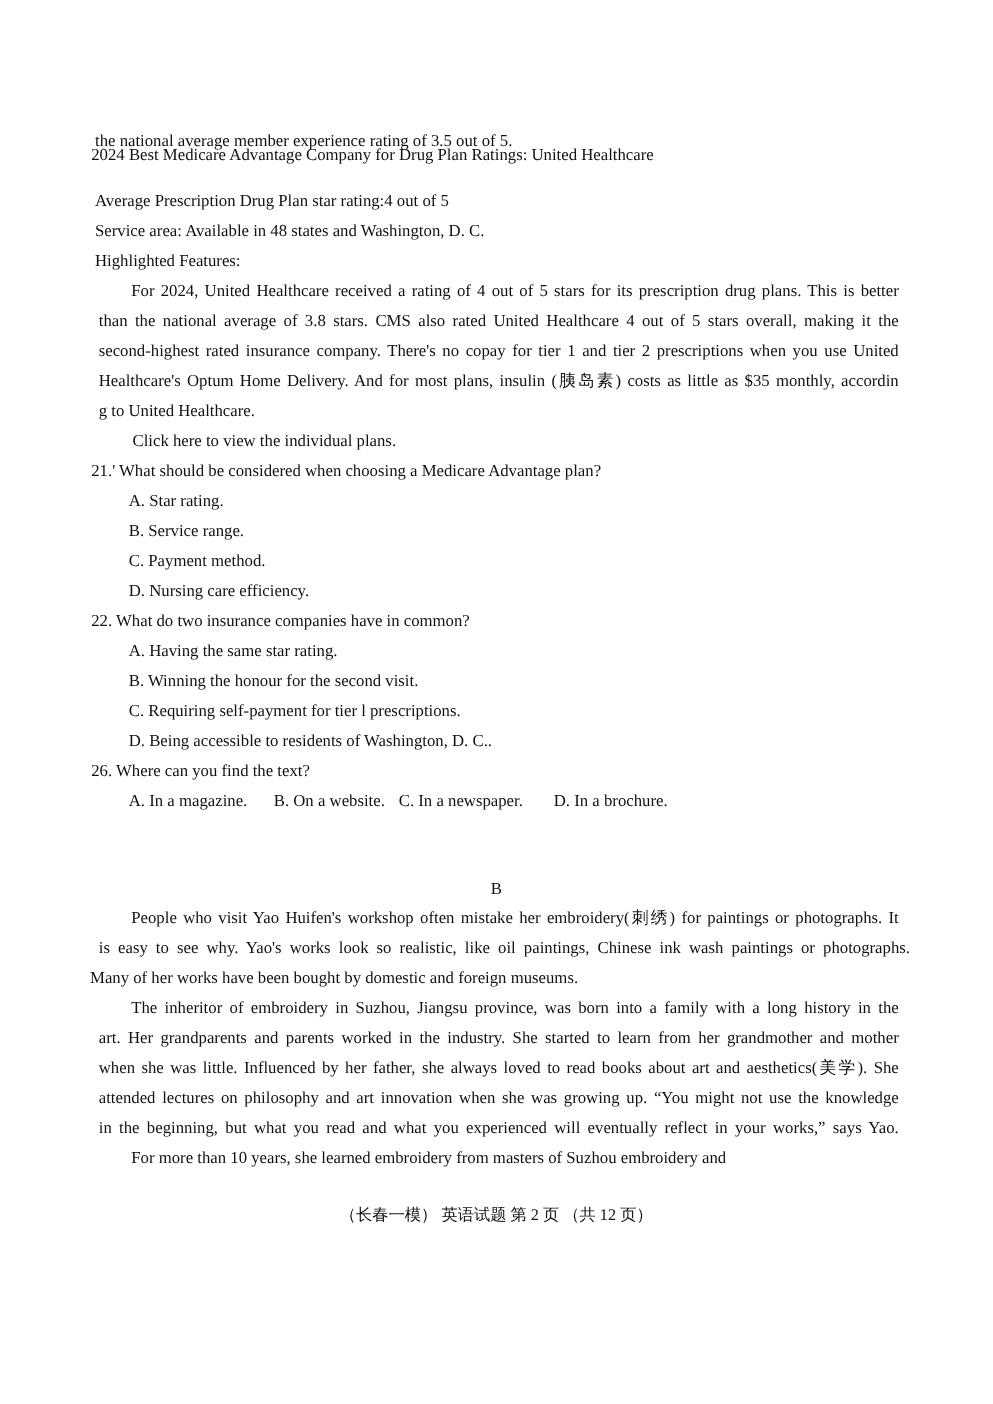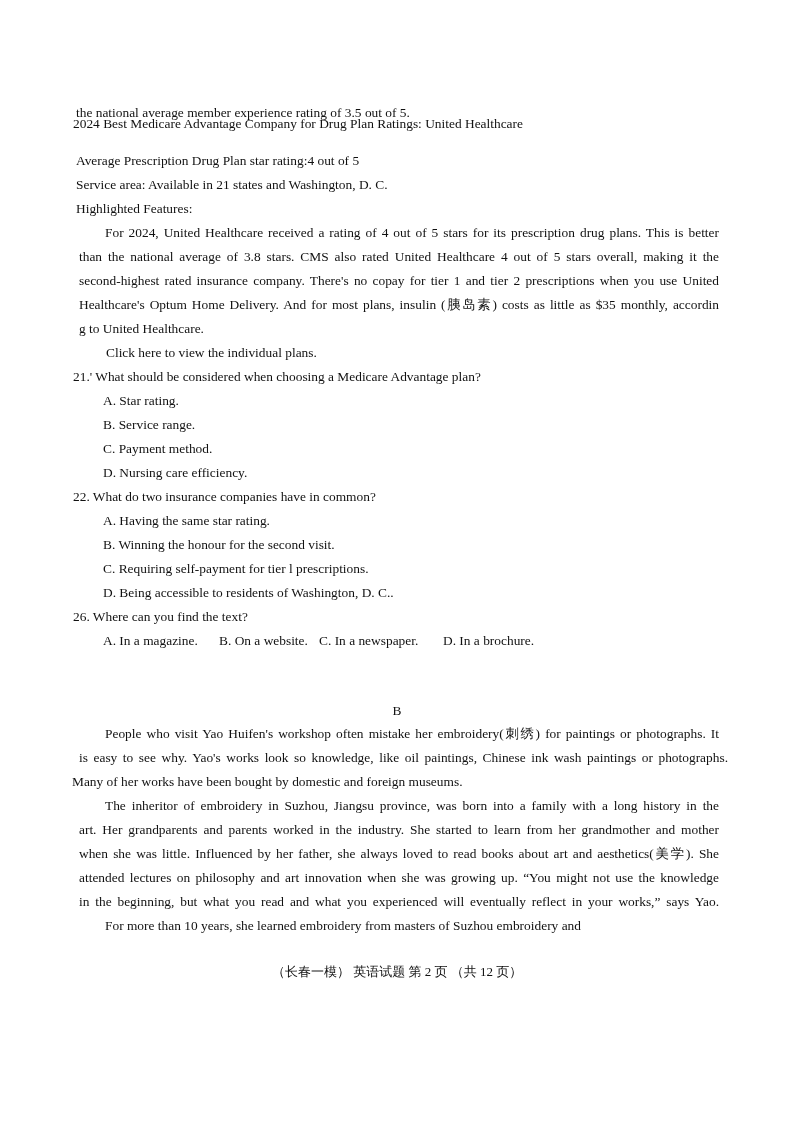--- a/index.html
+++ b/index.html
@@ -38,21 +38,21 @@
     .opt-row span {
       display: inline-block;
     }
   </style>
 </head>
 <body>
 
 <div class="line" style="left:76px; top:105px;">the national average member experience rating of 3.5 out of 5.</div>
 <div class="line" style="left:73px; top:116px;">2024 Best Medicare Advantage Company for Drug Plan Ratings: United Healthcare</div>
 <div class="line" style="left:76px; top:153px;">Average Prescription Drug Plan star rating:4 out of 5</div>
-<div class="line" style="left:76px; top:177px;">Service area: Available in 21 states and Washington, D. C.</div>
+<div class="line" style="left:76px; top:177px;">Service area: Available in 48 states and Washington, D. C.</div>
 <div class="line" style="left:76px; top:201px;">Highlighted Features:</div>
 
 <div class="just" style="left:105px; width:614px; top:225px;">For 2024, United Healthcare received a rating of 4 out of 5 stars for its prescription drug plans. This is better</div>
 <div class="just" style="left:79px; width:640px; top:249px;">than the national average of 3.8 stars. CMS also rated United Healthcare 4 out of 5 stars overall, making it the</div>
 <div class="just" style="left:79px; width:640px; top:273px;">second-highest rated insurance company. There's no copay for tier 1 and tier 2 prescriptions when you use United</div>
 <div class="just" style="left:79px; width:640px; top:297px;">Healthcare's Optum Home Delivery. And for most plans, insulin (胰岛素) costs as little as $35 monthly, accordin</div>
 <div class="line" style="left:79px; top:321px;">g to United Healthcare.</div>
 <div class="line" style="left:106px; top:345px;text-align:right;">Click here to view the individual plans.</div>
 
 <div class="line" style="left:73px; top:369px;">21.' What should be considered when choosing a Medicare Advantage plan?</div>
@@ -68,21 +68,21 @@
 <div class="line" style="left:103px; top:585px;">D. Being accessible to residents of Washington, D. C..</div>
 
 <div class="line" style="left:73px; top:609px;">26. Where can you find the text?</div>
 <div class="line opt-row" style="left:103px; top:633px;">
   <span style="width:116px;">A. In a magazine.</span><span style="width:100px;">B. On a website.</span><span style="width:124px;">C. In a newspaper.</span><span>D. In a brochure.</span>
 </div>
 
 <div class="center" style="top:703px;">B</div>
 
 <div class="just" style="left:105px; width:614px; top:726px;">People who visit Yao Huifen's workshop often mistake her embroidery(刺绣) for paintings or photographs. It</div>
-<div class="just" style="left:79px; width:649px; top:750px;">is easy to see why. Yao's works look so knowledge, like oil paintings, Chinese ink wash paintings or photographs.</div>
+<div class="just" style="left:79px; width:649px; top:750px;">is easy to see why. Yao's works look so realistic, like oil paintings, Chinese ink wash paintings or photographs.</div>
 <div class="line" style="left:72px; top:774px;">Many of her works have been bought by domestic and foreign museums.</div>
 
 <div class="just" style="left:105px; width:614px; top:798px;">The inheritor of embroidery in Suzhou, Jiangsu province, was born into a family with a long history in the</div>
 <div class="just" style="left:79px; width:640px; top:822px;">art. Her grandparents and parents worked in the industry. She started to learn from her grandmother and mother</div>
 <div class="just" style="left:79px; width:640px; top:846px;">when she was little. Influenced by her father, she always loved to read books about art and aesthetics(美学). She</div>
 <div class="just" style="left:79px; width:640px; top:870px;">attended lectures on philosophy and art innovation when she was growing up. “You might not use the knowledge</div>
 <div class="just" style="left:79px; width:640px; top:894px;">in the beginning, but what you read and what you experienced will eventually reflect in your works,” says Yao.</div>
 
 <div class="line" style="left:105px; top:918px;">For more than 10 years, she learned embroidery from masters of Suzhou embroidery and</div>
 

